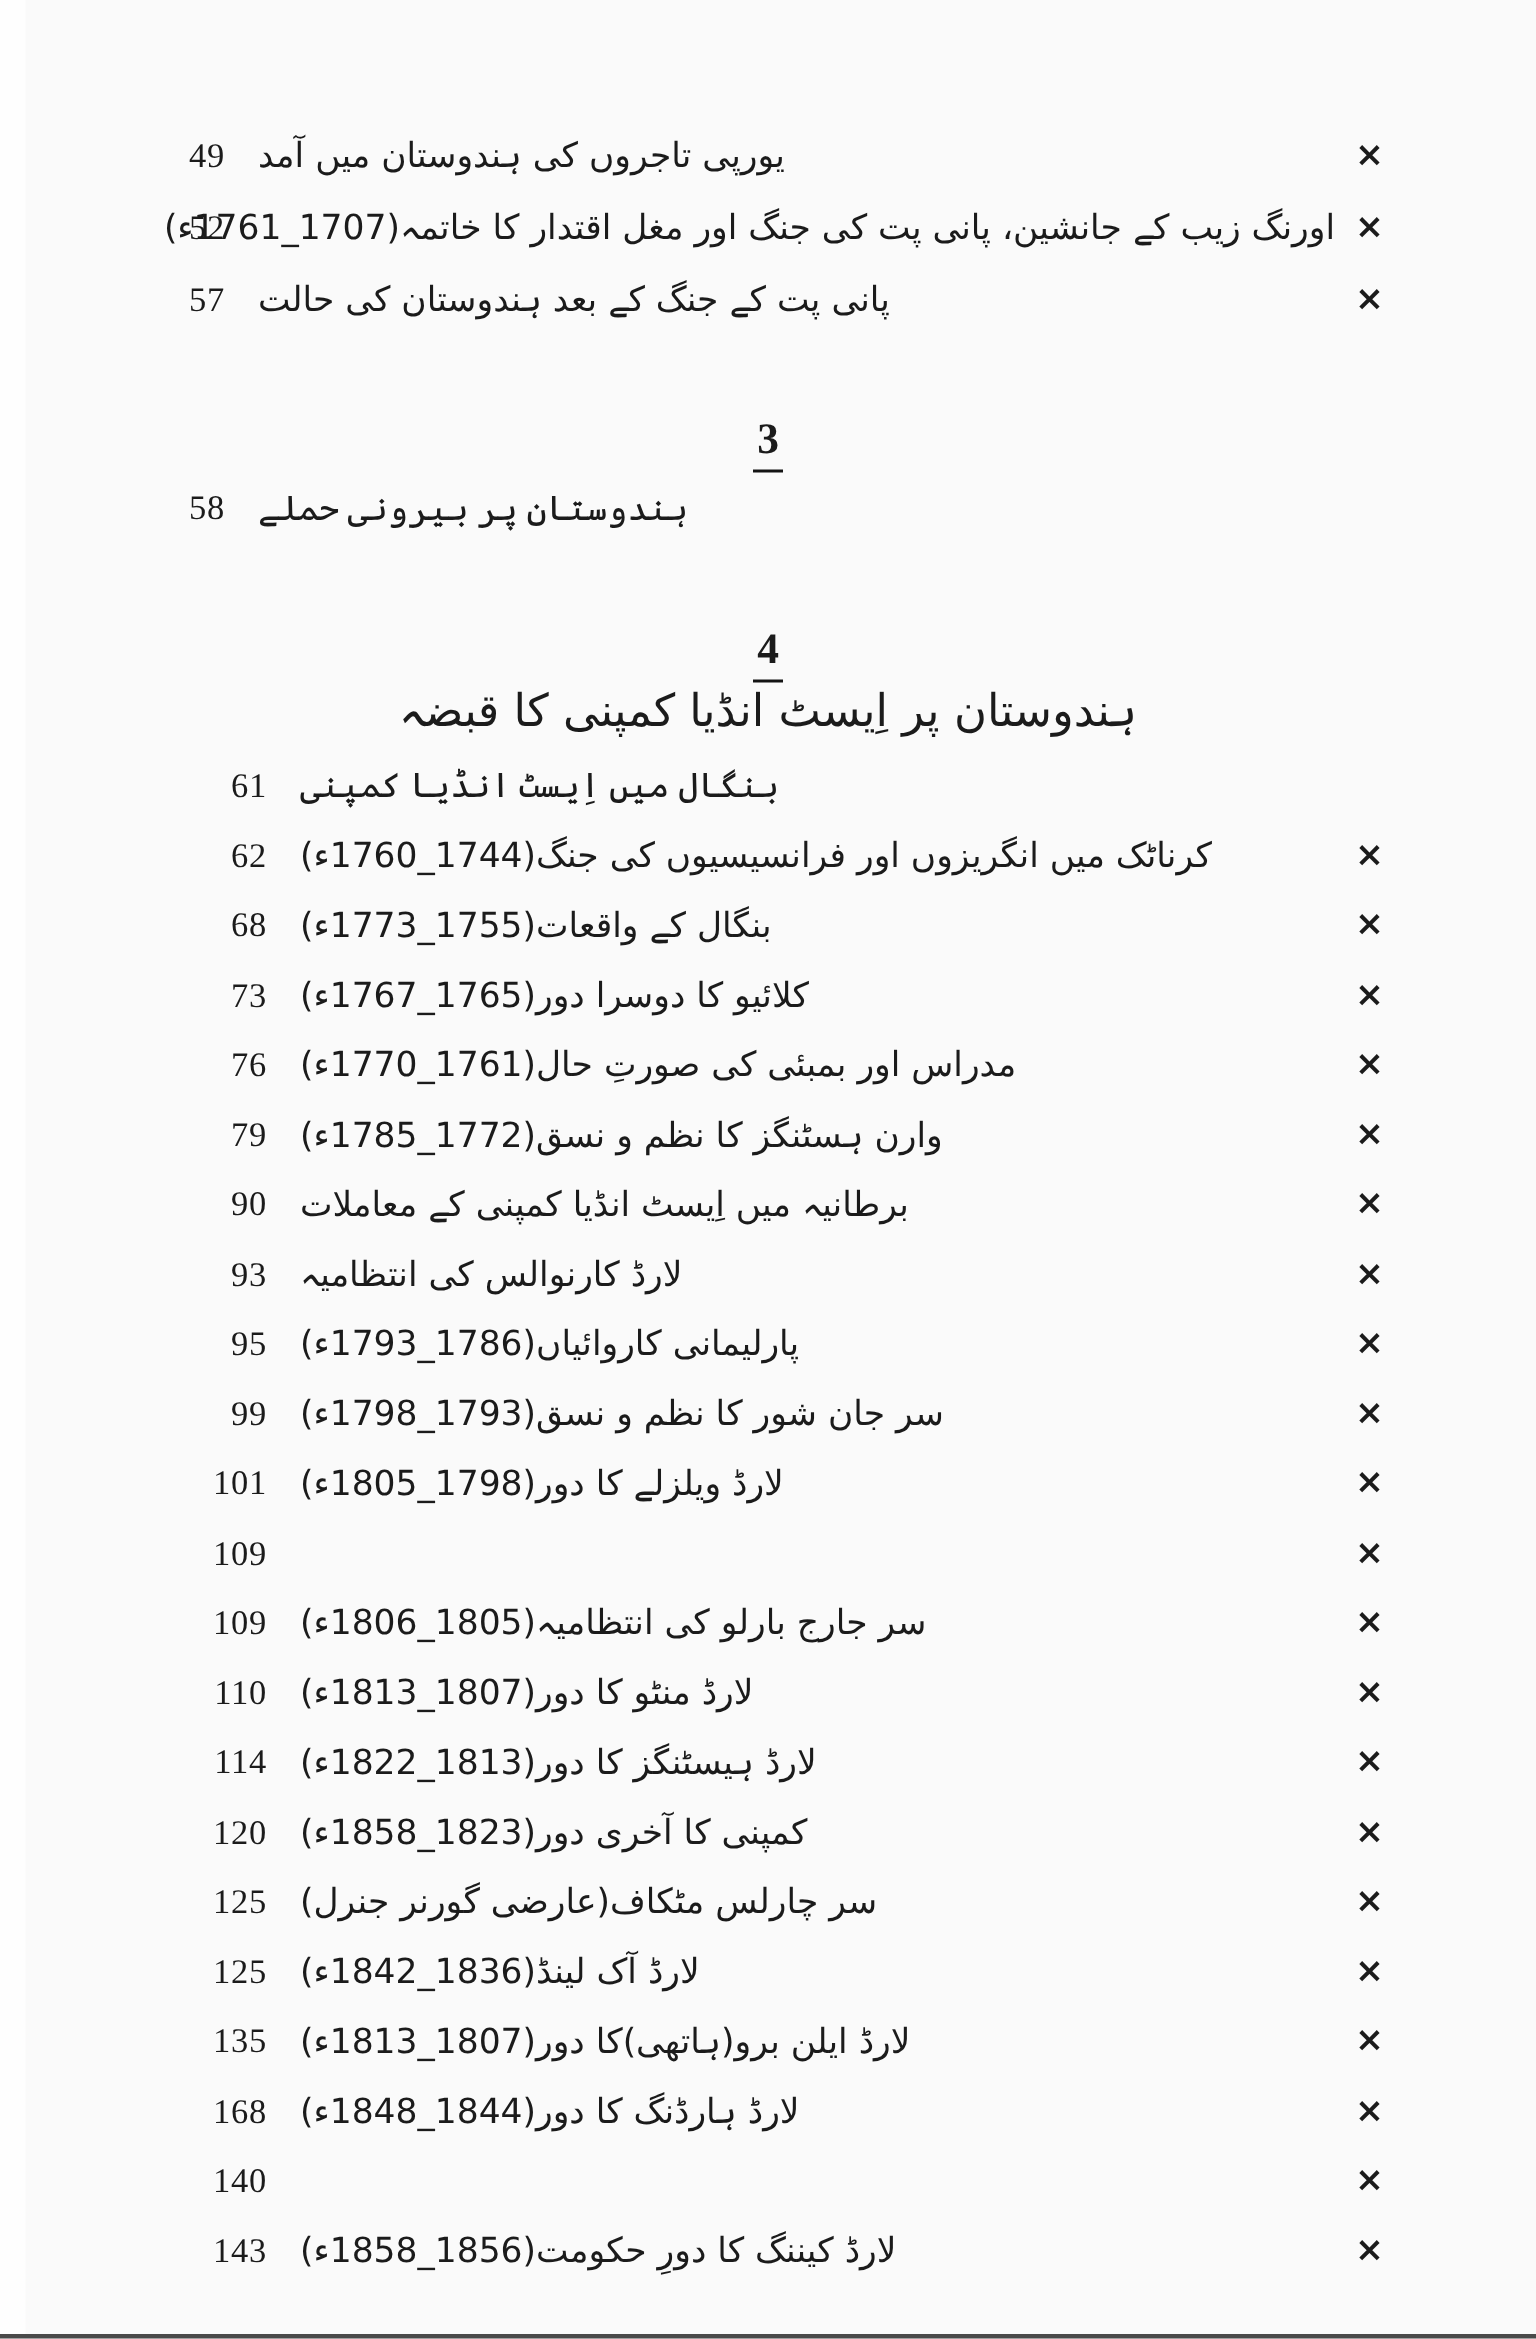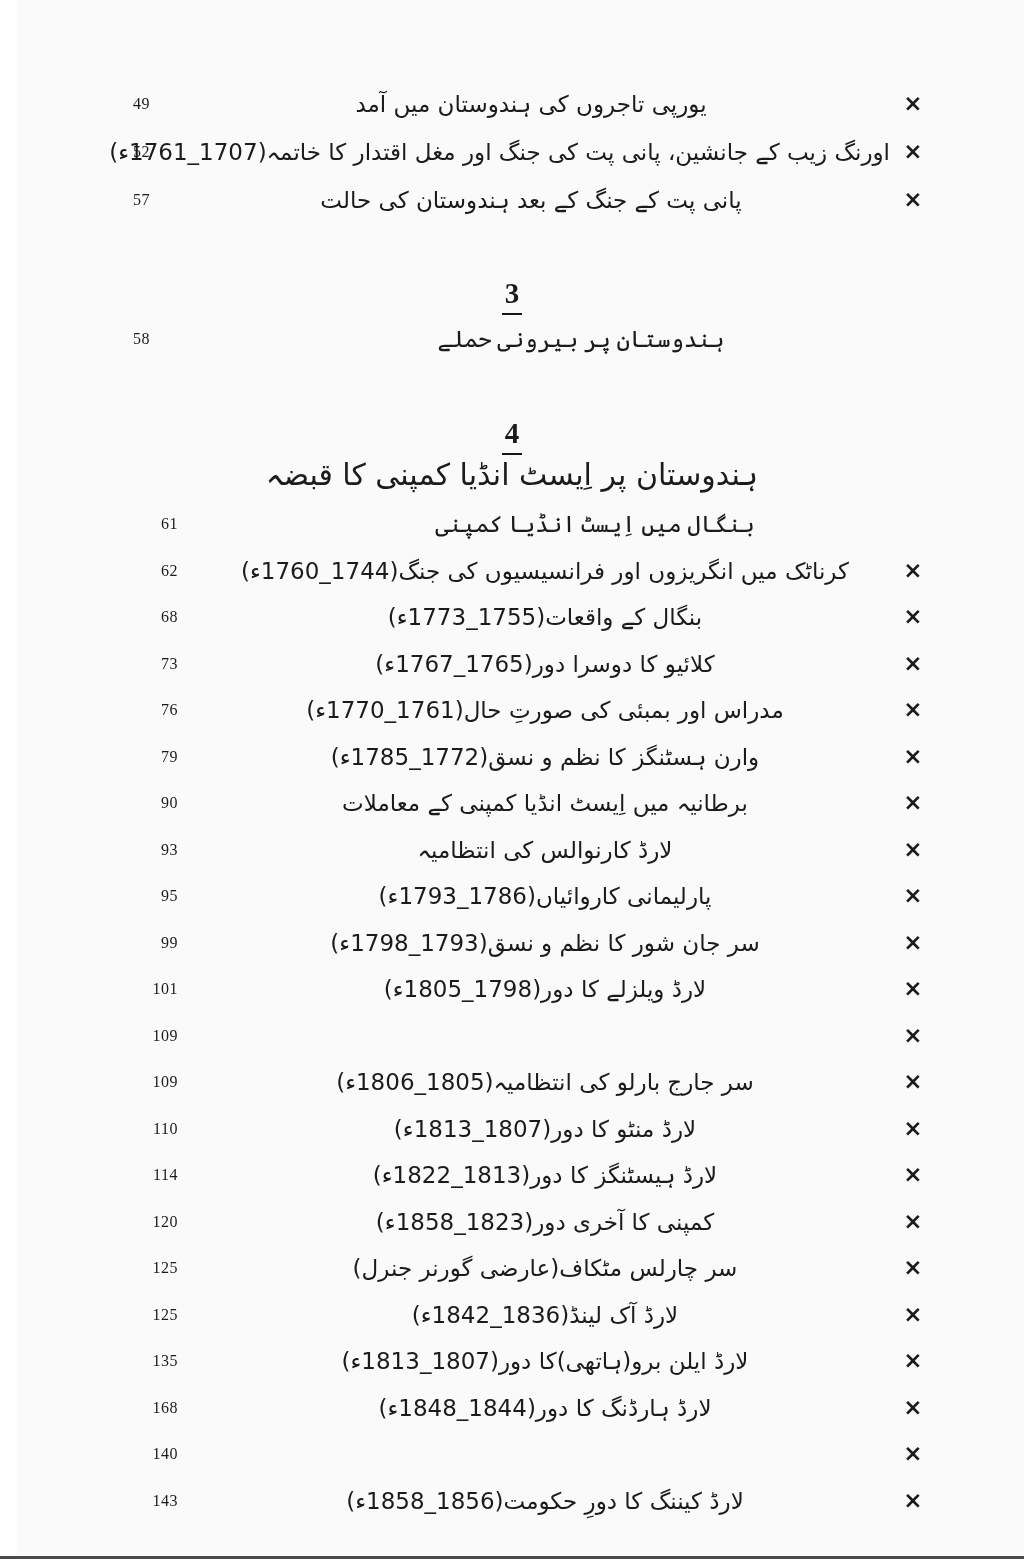--- a/index.html
+++ b/index.html
@@ -16,30 +16,30 @@
 
   .content{position:relative;width:100%;}
 
   
   .toc-row{position:relative;height:48px;}
   #sec4-list .toc-row{height:46.5px;}
   .num{
     position:absolute;left:100px;width:50px;text-align:right;
     top:50%;transform:translateY(-50%);
     font-family:"Liberation Serif","DejaVu Serif",serif;
-    font-size:16px;letter-spacing:0.5px;
+    font-size:23px;letter-spacing:0.5px;
   }
   .marker{
     position:absolute;right:88px;width:46px;text-align:center;
     top:50%;transform:translateY(-52%);
     font-weight:700;font-size:23px;
     font-family:"DejaVu Sans",sans-serif;
   }
   .title{
-    position:absolute;right:134px;left:172px;text-align:center;
+    position:absolute;right:134px;left:172px;text-align:left;
     direction:rtl;white-space:nowrap;
     top:50%;transform:translateY(-50%);
     font-size:23px;
   }
   .title.wide{right:34px;font-family:Liberation Serif, serif;}
 
   
   .chapter-num{
     margin-top:52px;text-align:center;
     font-family:"Liberation Serif","DejaVu Serif",serif;

